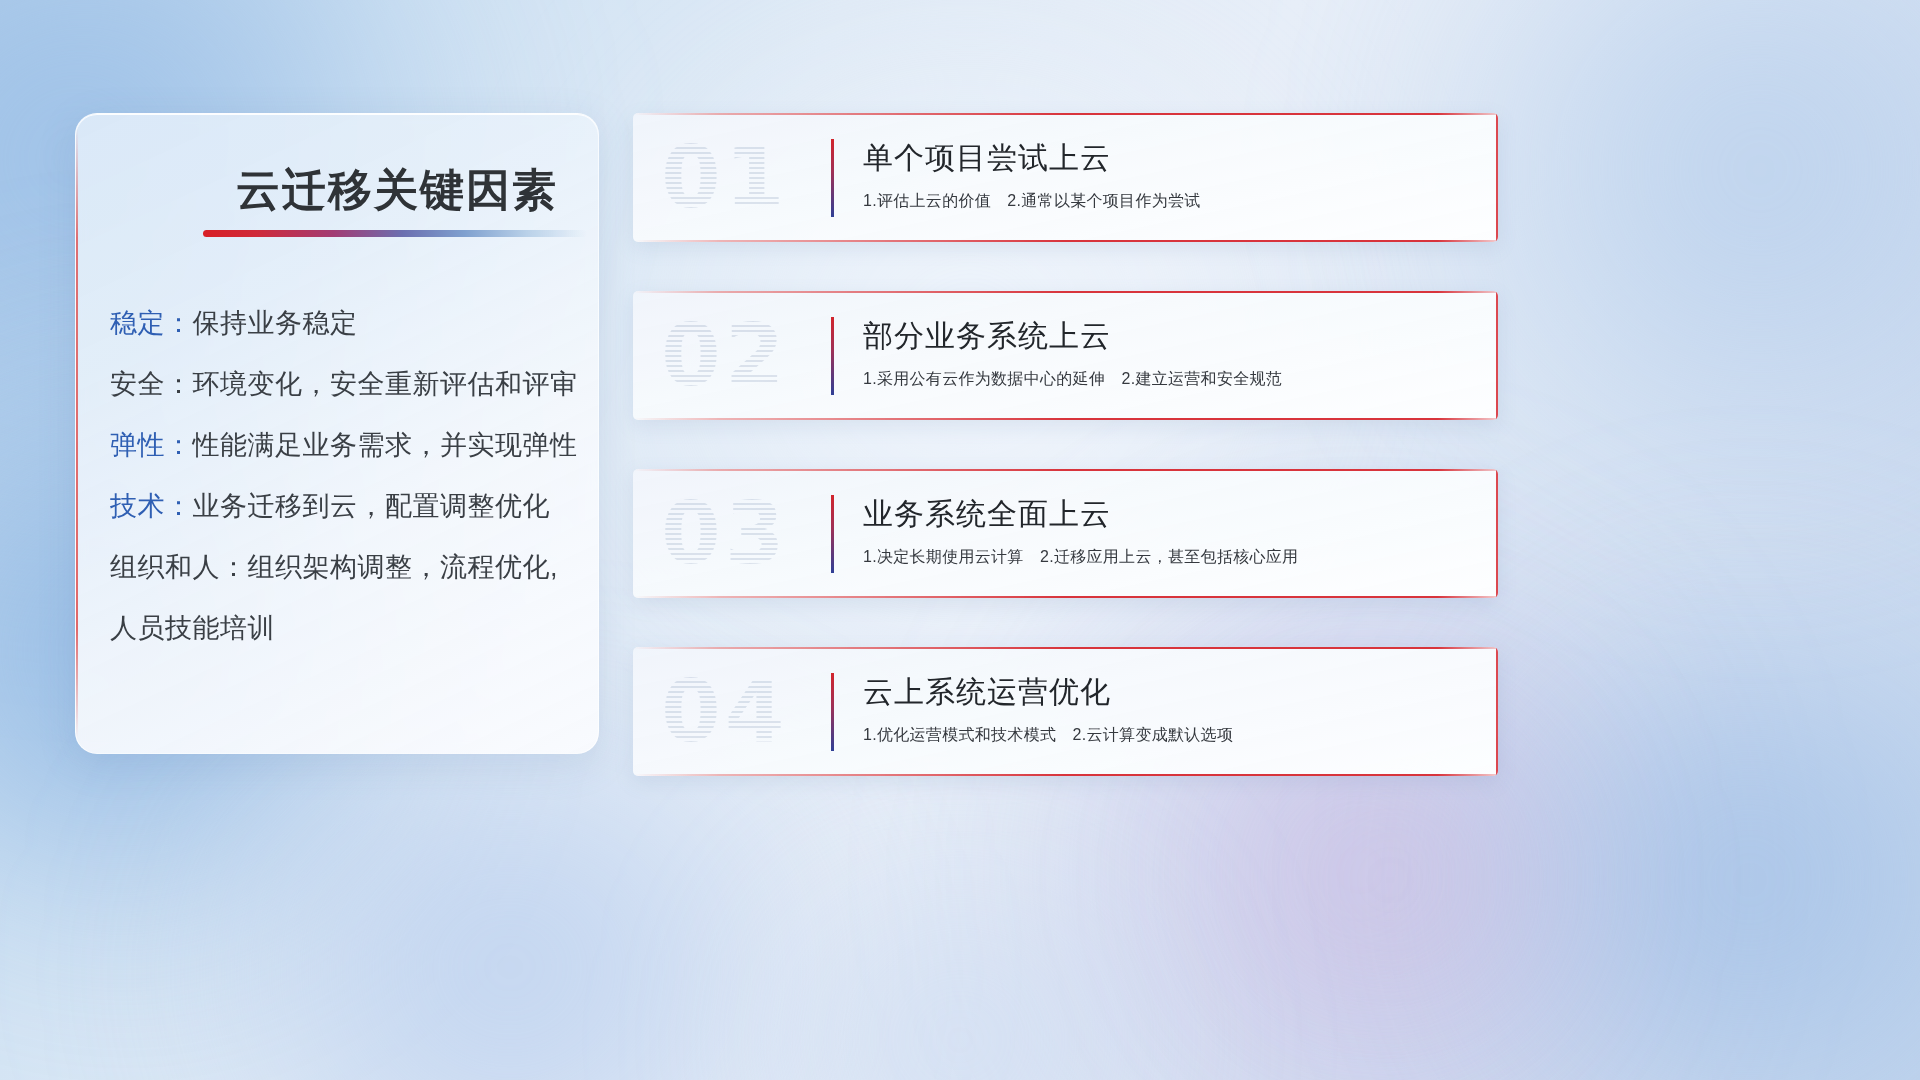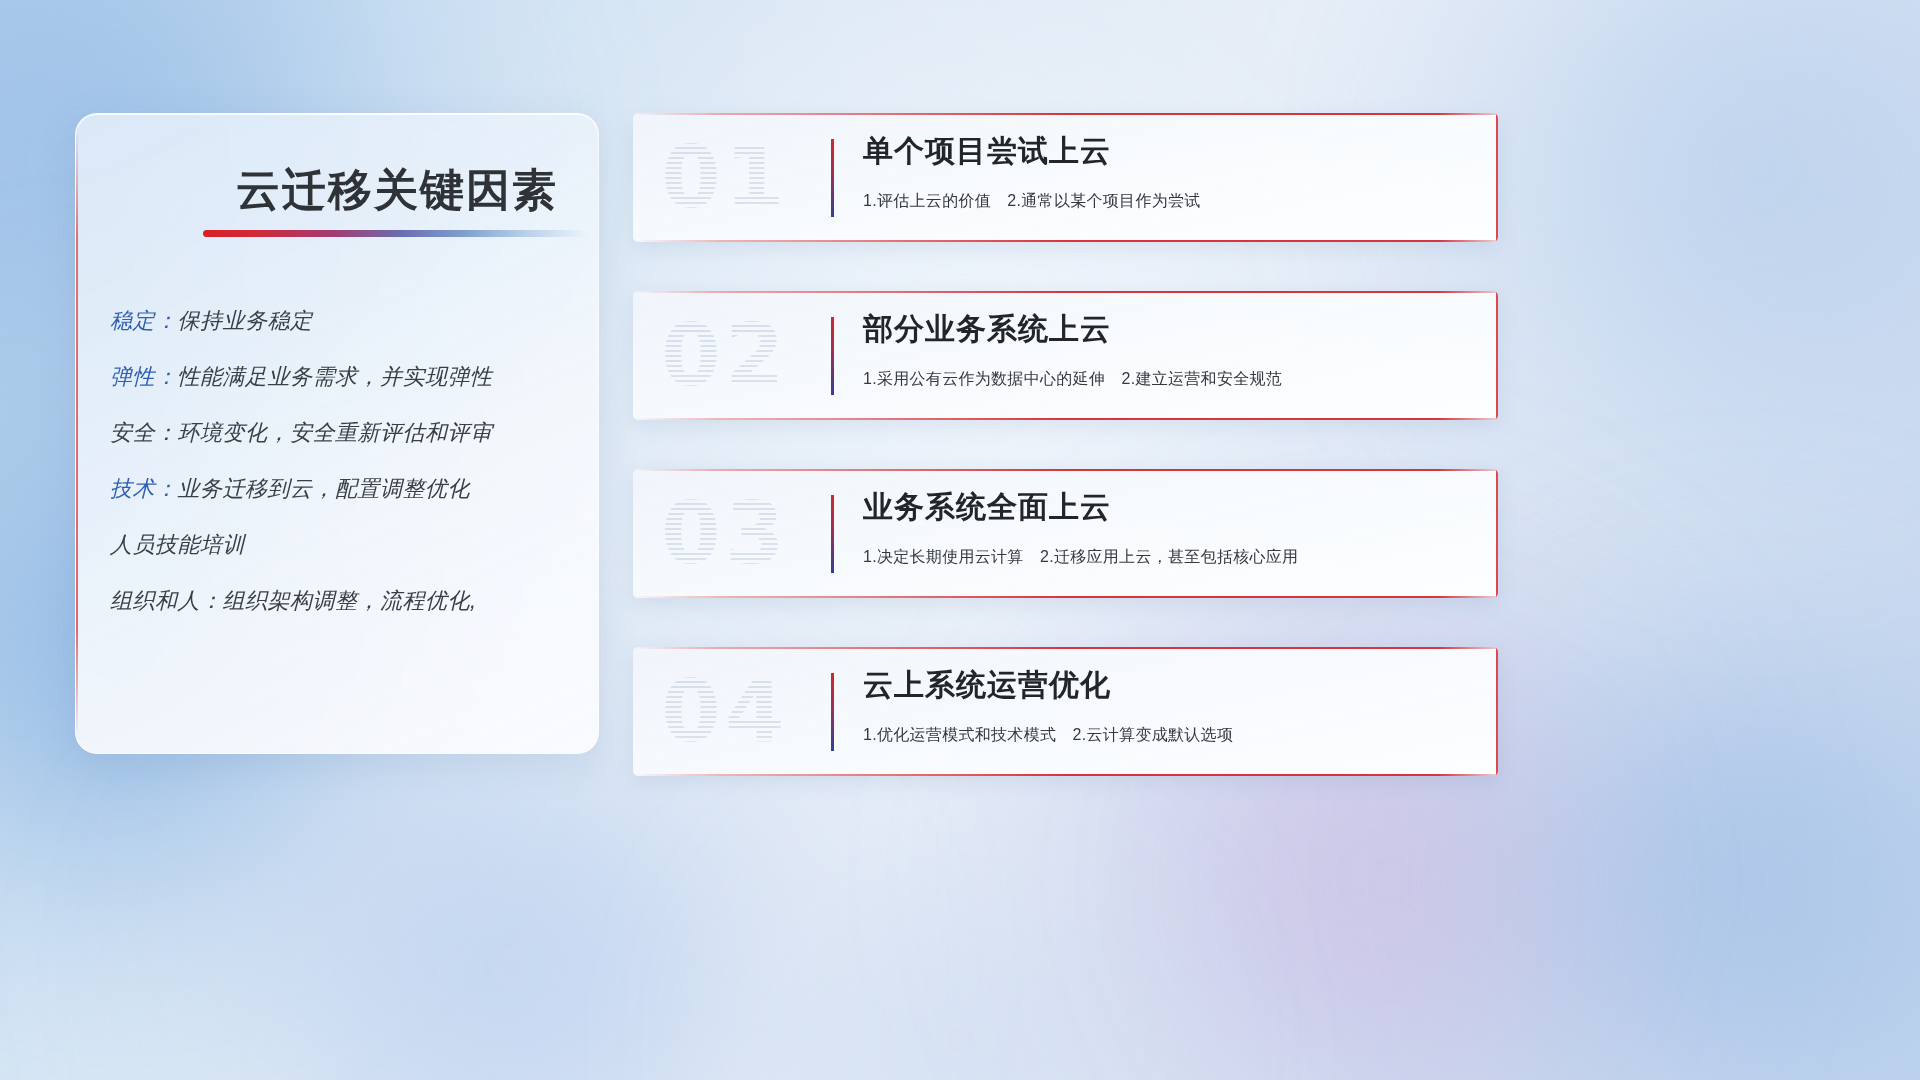--- a/index.html
+++ b/index.html
@@ -75,23 +75,23 @@
     border-radius:4px;
     background:linear-gradient(90deg,
       #d81f26 0%, #cf2a3a 14%, #a23c74 34%, #6b6fb0 52%,
       #7fa0cf 68%, #b8d0e8 84%, rgba(210,226,242,0) 100%);
   }
   .factor-list{
     position:absolute; left:34px; top:196px; right:18px;
   }
   .factor-row{
     display:flex; align-items:flex-end;
-    font-size:22px; line-height:1.0;
+    font-size:27px; line-height:1.0;
     color:#3a3f45; letter-spacing:.5px;
-    margin-bottom:34px; white-space:nowrap;font-style:italic;
+    margin-bottom:34px; white-space:nowrap;
   }
   .factor-row .key{ font-weight:400; }
   .factor-row .key.accent{ color:#2f5fb3; }
   .factor-row .key.plain{ color:#3a3f45; }
   .factor-row .val{ color:#3a3f45; }
 
   
   #cards{ position:absolute; left:633px; top:113px; width:865px; }
   .card{
     position:relative; height:129px; margin-bottom:49px;
@@ -131,22 +131,22 @@
         rgba(255,255,255,0) 2px, rgba(255,255,255,0) 5px);
     -webkit-background-clip:text; background-clip:text;
     opacity:.55;
     user-select:none;
   }
   .divider{
     position:absolute; left:198px; top:26px; width:3px; height:78px;
     background:linear-gradient(180deg, #d2242c 0%, #a03055 42%, #2f3f96 100%);
   }
   .card-title{
-    position:absolute; left:230px; top:18px;
-    font-size:30px; font-weight:700; color:#22262b; letter-spacing:1px;
+    position:absolute; left:230px; top:25px;
+    font-size:30px; font-weight:400; color:#22262b; letter-spacing:1px;
   }
   .card-desc{
     position:absolute; left:230px; top:78px;
     font-size:16px; color:#35393f; letter-spacing:.3px; white-space:nowrap;
   }
 </style>
 </head>
 <body>
 
 <div id="bg">
@@ -164,39 +164,39 @@
 
 <section id="left-panel">
   <h1 class="panel-title">云迁移关键因素</h1>
   <div class="title-rule"></div>
   <div class="factor-list" id="factor-list">
       <div class="factor-row">
         <span class="key accent">稳定：</span>
         <span class="val">保持业务稳定</span>
       </div>
       <div class="factor-row">
+        <span class="key plain">安全：</span>
+        <span class="val">环境变化，安全重新评估和评审</span>
+      </div>
+      <div class="factor-row">
         <span class="key accent">弹性：</span>
         <span class="val">性能满足业务需求，并实现弹性</span>
       </div>
       <div class="factor-row">
-        <span class="key plain">安全：</span>
-        <span class="val">环境变化，安全重新评估和评审</span>
-      </div>
-      <div class="factor-row">
         <span class="key accent">技术：</span>
         <span class="val">业务迁移到云，配置调整优化</span>
       </div>
       <div class="factor-row">
+        <span class="key plain">组织和人：</span>
+        <span class="val">组织架构调整，流程优化,</span>
+      </div>
+      <div class="factor-row">
         <span class="key plain"></span>
         <span class="val">人员技能培训</span>
       </div>
-      <div class="factor-row">
-        <span class="key plain">组织和人：</span>
-        <span class="val">组织架构调整，流程优化,</span>
-      </div>
     </div>
 </section>
 
 <section id="cards">
     <article class="card">
       <span class="side-edge"></span>
       <span class="ghost-num">01</span>
       <span class="divider"></span>
       <h2 class="card-title">单个项目尝试上云</h2>
       <p class="card-desc">1.评估上云的价值　2.通常以某个项目作为尝试</p>

